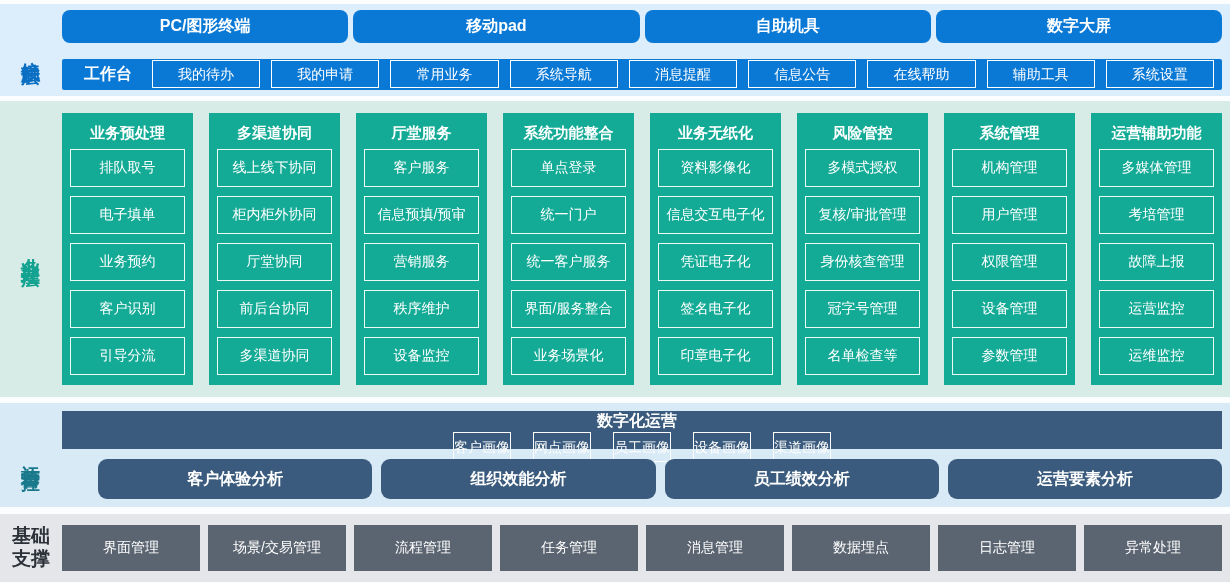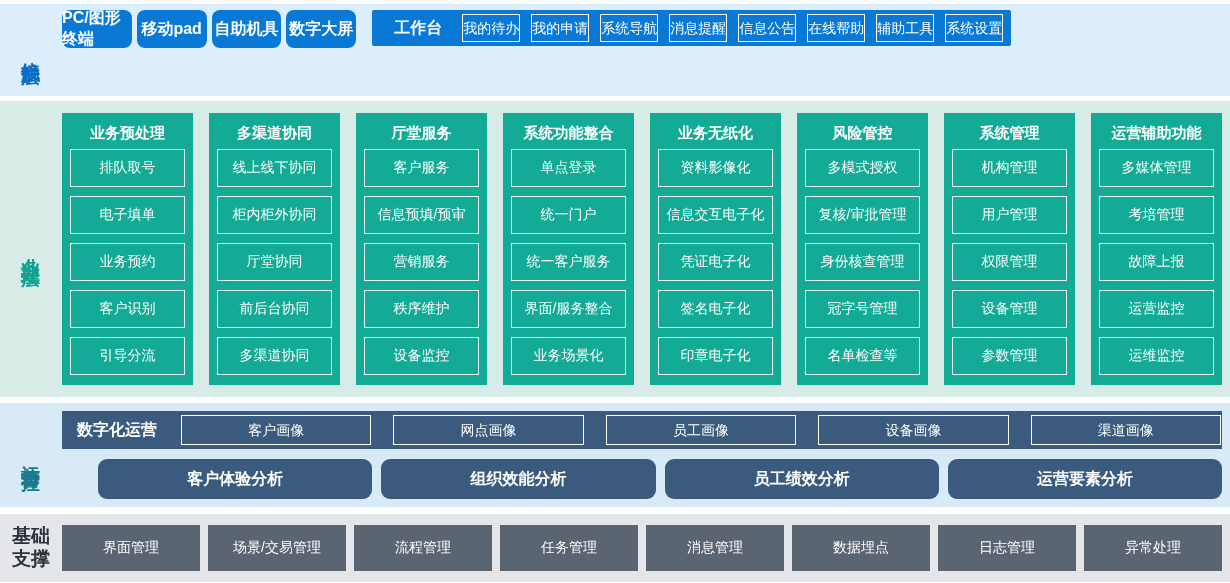--- a/index.html
+++ b/index.html
@@ -15,21 +15,21 @@
     width:62px; flex:none; display:flex; align-items:center; justify-content:center;
   }
   .v-label {
     writing-mode:vertical-rl; text-orientation:upright;
     font-weight:700; font-size:19px; letter-spacing:3px; line-height:1;
   }
 
   
   .strip-contact { background:#dceefb; height:92px; margin-top:4px; padding:6px 8px 6px 0; }
   .label-contact { color:#0a6fc2; }
-  .contact-content { flex:1; display:flex; flex-direction:row; gap:16px; min-width:0; }
+  .contact-content { flex:1; display:flex; flex-direction:column; gap:16px; min-width:0; }
   .channels { display:flex; gap:5px; height:38px; }
   .channel-box {
     flex:1; background:#0a79d6; color:#fff; font-weight:700; font-size:16px;
     display:flex; align-items:center; justify-content:center; border-radius:8px;
   }
   .workbench {
     height:36px; background:#0a79d6; color:#fff; display:flex; align-items:center;
     padding:0 8px; border-radius:2px;
   }
   .wb-label { font-weight:700; font-size:16px; padding:0 20px 0 14px; flex:none; }
@@ -52,21 +52,21 @@
   .biz-item {
     border:1px solid #eafaf6; height:38px; box-sizing:border-box;
     display:flex; align-items:center; justify-content:center;
     font-size:14px; text-align:center; line-height:1.12; padding:0 3px; word-break:break-all;
   }
 
   
   .strip-ops { background:#d7eaf6; height:104px; margin-top:6px; padding:8px 8px 8px 0; }
   .label-ops { color:#1a7a8c; }
   .ops-content { flex:1; display:flex; flex-direction:column; justify-content:space-between; min-width:0; }
-  .digital-bar { height:38px; background:#3a5b7d; color:#fff; display:flex; align-items:center; padding:0 1px; }
+  .digital-bar { height:38px; background:#3a5b7d; color:#fff; display:flex; align-items:center; padding:0 9px;flex-direction:column; }
   .digital-label { font-weight:700; font-size:16px; padding:0 24px 0 14px; flex:none; }
   .digital-items { flex:1; display:flex; gap:22px; min-width:0; }
   .digital-item {
     flex:1; border:1px solid #ffffff; height:28px; line-height:28px;
     text-align:center; font-size:14px; white-space:nowrap;
   }
   .analysis-row { display:flex; gap:9px; height:40px;margin-left:36px; }
   .analysis-box {
     flex:1; background:#3a5b7d; color:#fff; font-weight:700; font-size:16px;
     display:flex; align-items:center; justify-content:center; border-radius:9px;
@@ -100,20 +100,21 @@
           <div class="channel-box">移动pad</div>
           <div class="channel-box">自助机具</div>
           <div class="channel-box">数字大屏</div>
         </div>
       <div class="workbench">
         <span class="wb-label">工作台</span>
         <div class="wb-items">
 
         <span class="wb-item">我的待办</span>
             <span class="wb-item">我的申请</span>
+            <span class="wb-item">常用业务</span>
             <span class="wb-item">系统导航</span>
             <span class="wb-item">消息提醒</span>
             <span class="wb-item">信息公告</span>
             <span class="wb-item">在线帮助</span>
             <span class="wb-item">辅助工具</span>
             <span class="wb-item">系统设置</span>
           </div>
       </div>
     </div>
   </section>

